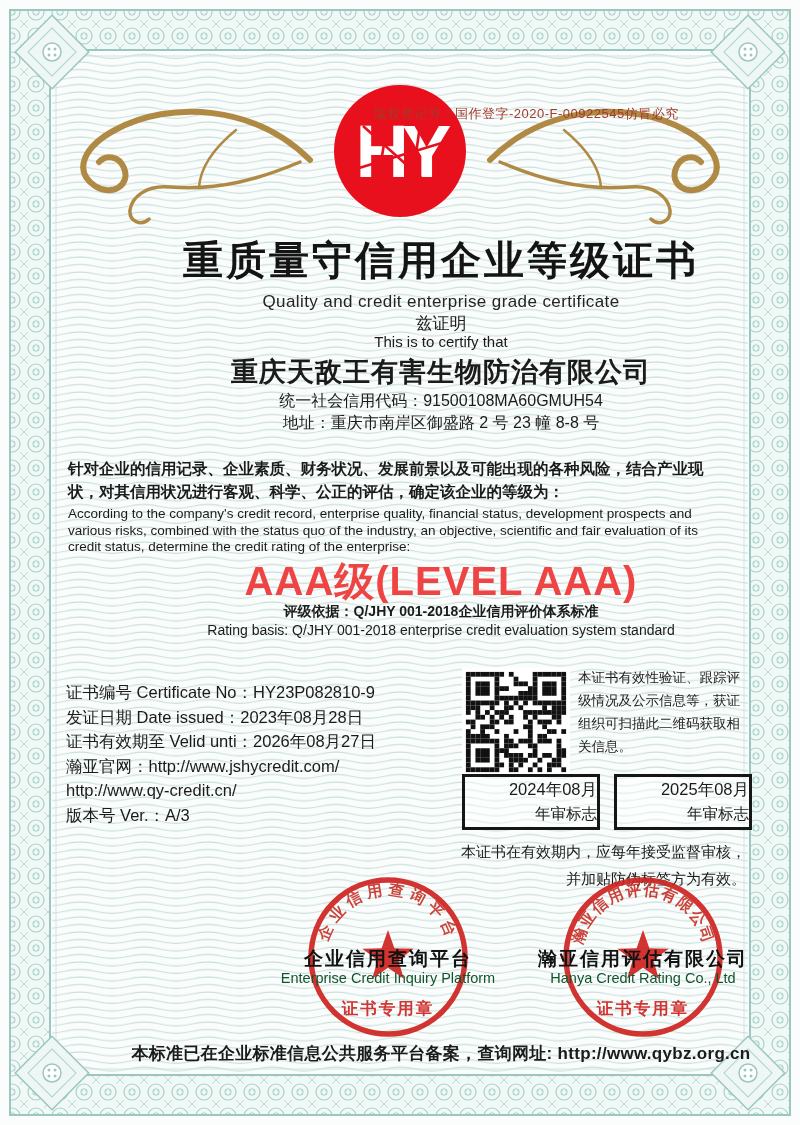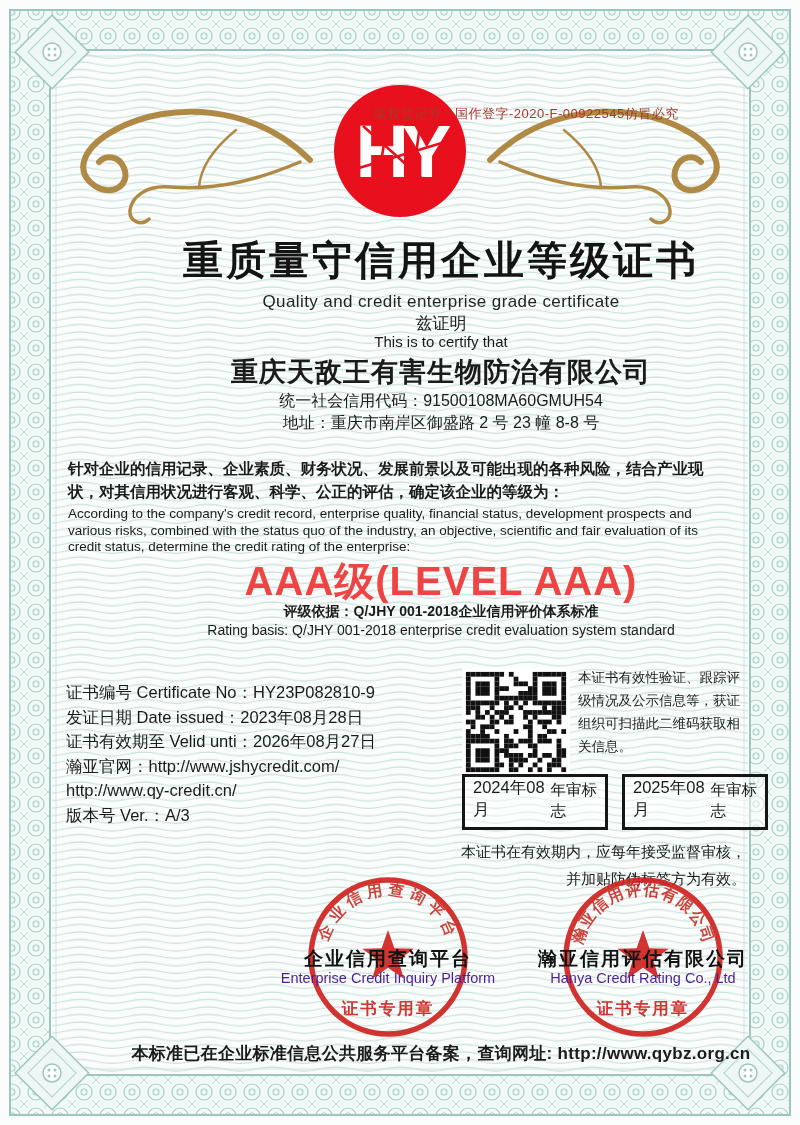--- a/index.html
+++ b/index.html
@@ -21,30 +21,30 @@
   .eval-zh{top:457px;left:68px;width:666px;font-size:15.5px;font-weight:bold;line-height:23px;text-align:left;}
   .eval-en{top:506px;left:68px;width:666px;font-size:13.5px;line-height:16.5px;text-align:left;}
   .grade{top:554px;font-size:40px;font-weight:bold;color:#ef4444;letter-spacing:1px;}
   .basis-zh{top:603px;font-size:14px;font-weight:bold;}
   .basis-en{top:622px;font-size:14px;}
   .details{top:680px;left:66px;width:400px;font-size:16.5px;line-height:24.6px;text-align:left;}
   .qr-wrap{top:668px;left:462px;width:104px;height:104px;background:#fff;padding:2px;}
   .qr-note{top:666px;left:578px;width:168px;font-size:13.5px;line-height:23px;text-align:left;}
   .year-boxes{top:774px;left:462px;display:flex;gap:14px;}
   .year-box{width:132px;height:50px;border:3px solid #161616;background:rgba(255,255,255,.45);
-    display:flex;flex-direction:row;justify-content:center;text-align:left;padding-left:8px;}
+    display:flex;flex-direction:column;justify-content:center;text-align:right;}
   .year-box .m{font-size:16.5px;}
   .year-box .l{font-size:15.5px;margin-top:3px;}
   .supervision{top:838px;left:444px;width:302px;font-size:15px;line-height:27px;text-align:right;}
   .supervision div{white-space:nowrap;}
   .seal-svg{width:170px;height:170px;}
   .seal-left{top:872px;left:303px;}
   .seal-right{top:872px;left:558px;}
   .orgzh{font-size:19px;font-weight:bold;letter-spacing:2px;color:#121212;}
-  .orgen{font-size:14.5px;color:#4c1d95;}
+  .orgen{font-size:14.5px;color:#14532d;}
   .orgL{left:238px;width:300px;text-align:center;}
   .orgR{left:493px;width:300px;text-align:center;}
   .r1{top:946px;} .r2{top:970px;}
   .footer{top:1042px;font-size:17px;font-weight:bold;letter-spacing:.3px;}
 </style>
 </head>
 <body>
 
 <svg class="abs" style="top:0;left:0;" width="800" height="1125" viewBox="0 0 800 1125" aria-hidden="true">
   <defs>

